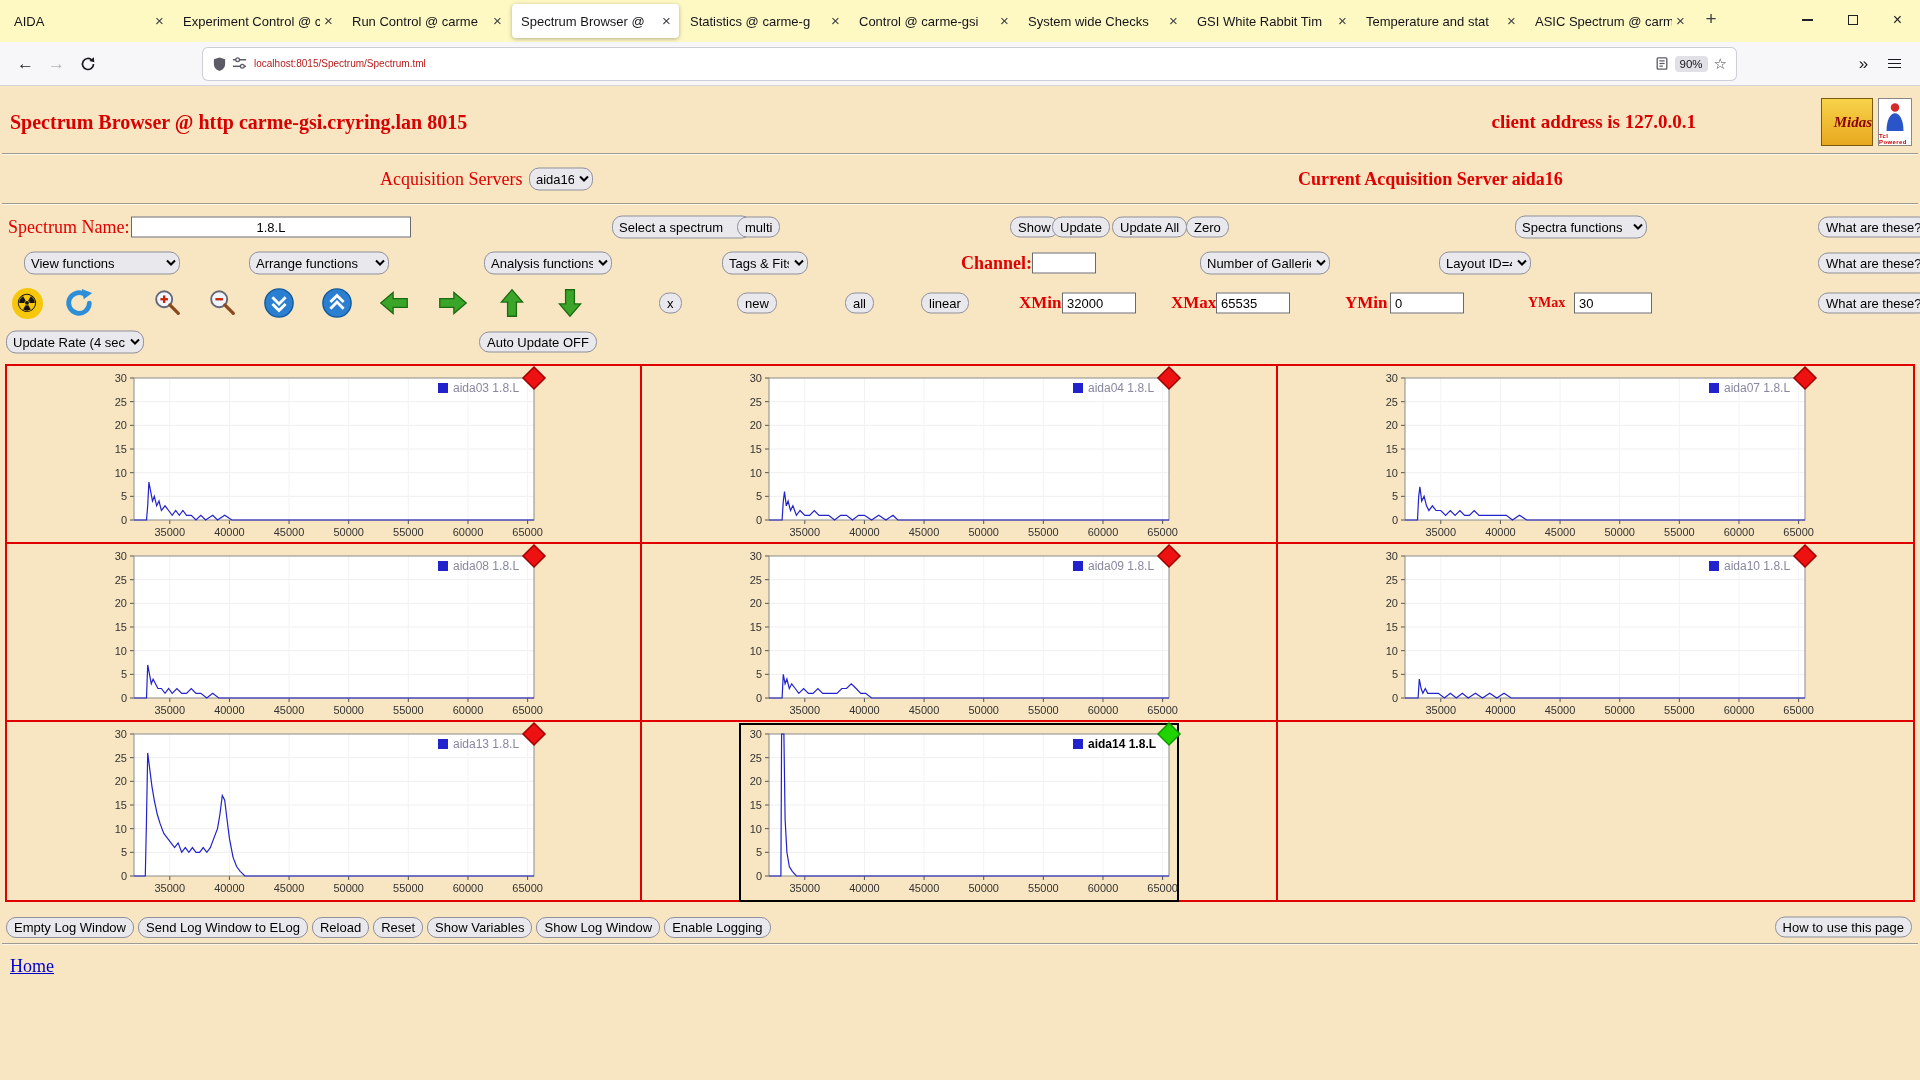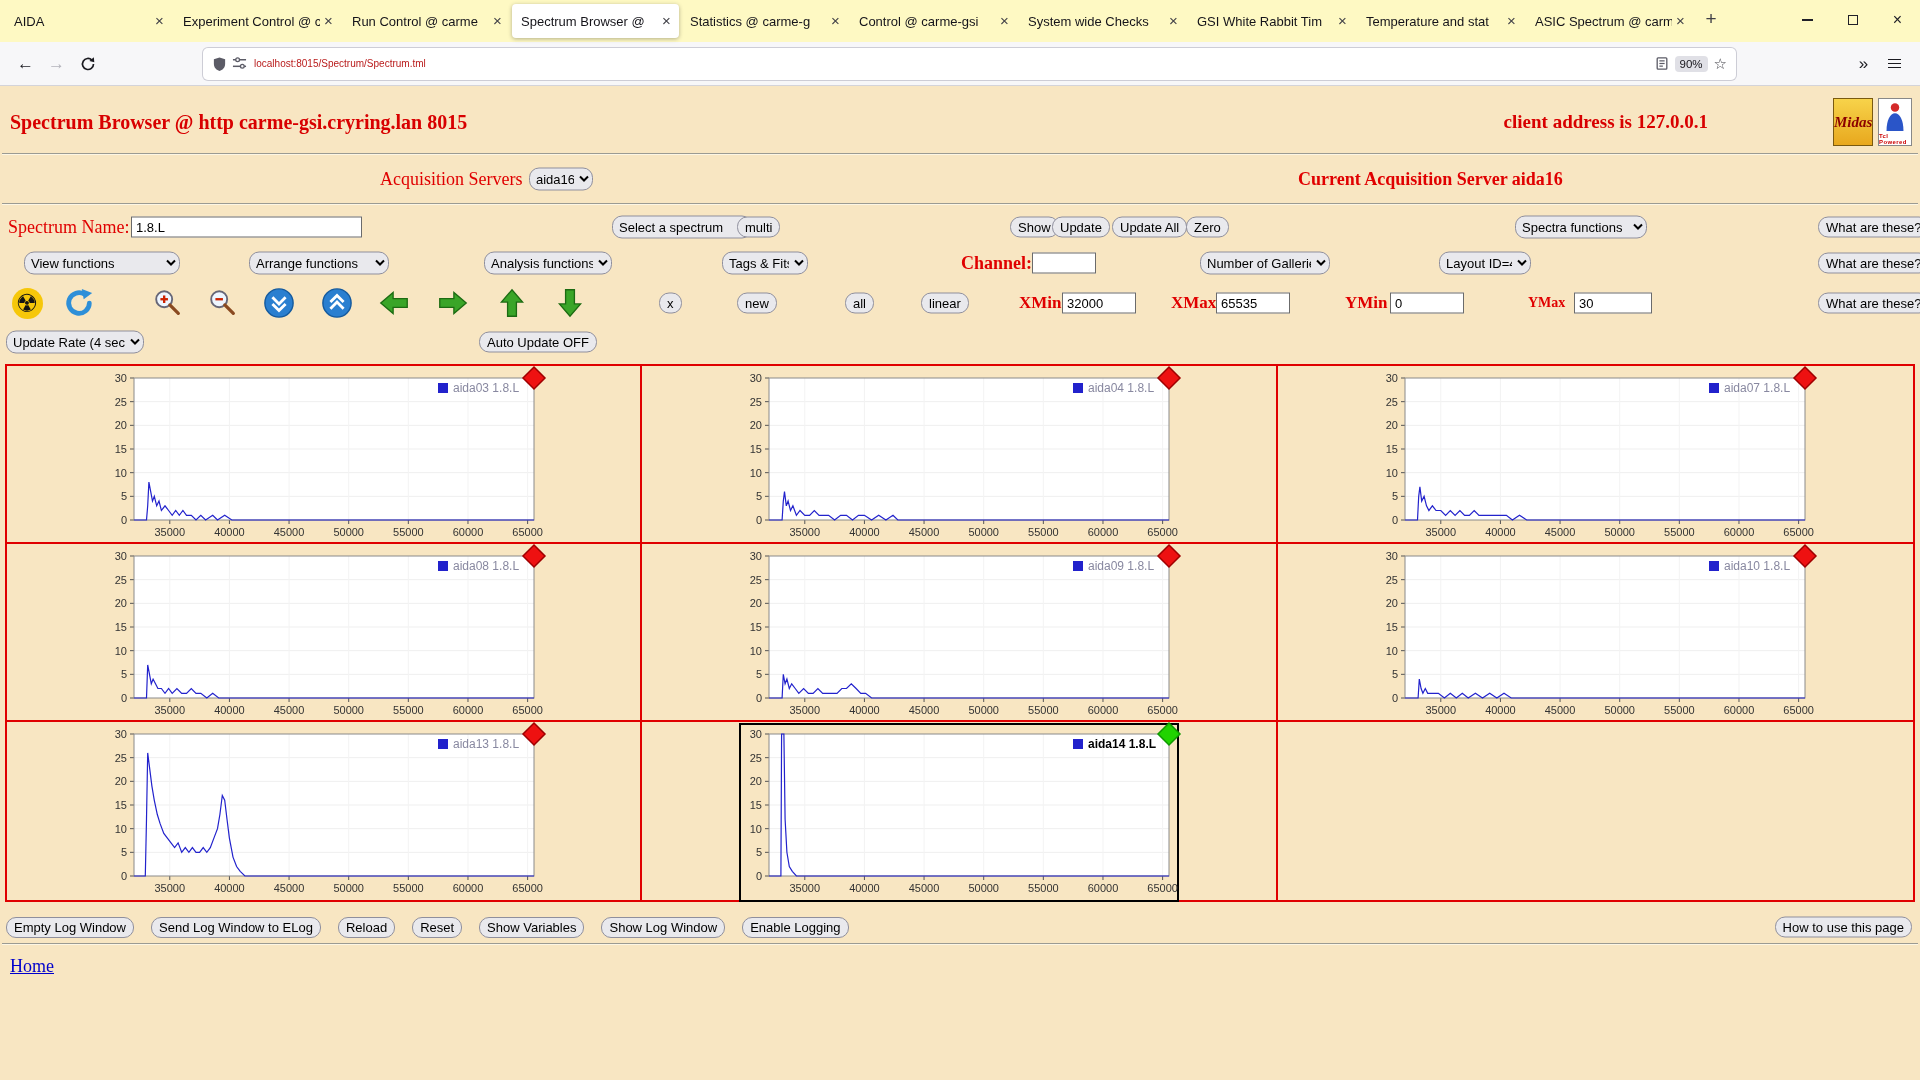--- a/index.html
+++ b/index.html
@@ -35,22 +35,22 @@
   .star{font-size:15px;color:#3f3f46;flex:none}
   .uicon{flex:none;display:flex;align-items:center}
   .uicon+.uicon{margin-left:5px}
 
   
   #page{flex:1;background:#f8e6c2;position:relative;font-family:"Liberation Serif",serif;overflow:hidden}
   .header-row{display:flex;align-items:center;padding:8px 8px 0 10px;height:64px}
   .page-title{font-size:20px;font-weight:bold;color:#d80000;white-space:nowrap}
   .client-address{font-size:19px;font-weight:bold;color:#d80000;margin-left:auto;white-space:nowrap}
   .logos{display:flex;gap:5px;margin-left:125px}
-  .midas-logo{width:40px;height:48px;background:linear-gradient(#f7d34a,#e8a81e);border:1px solid #7a5a10;
-       display:flex;align-items:center;justify-content:flex-start}
+  .midas-logo{width:52px;height:48px;background:linear-gradient(#f7d34a,#e8a81e);border:1px solid #7a5a10;
+       display:flex;align-items:center;justify-content:flex-end}
   .midas-text{font-style:italic;font-weight:bold;font-size:15px;color:#8b0000}
   .tcl-logo{width:34px;height:48px;background:#fff;border:1px solid #888;display:flex;flex-direction:column;align-items:center;padding-top:2px}
   .tcl-text{font-size:6px;color:#c00;font-weight:bold;letter-spacing:.4px;font-family:"Liberation Sans",sans-serif}
 
   hr{border:none;border-top:1px solid #9b9b93;border-bottom:1px solid #fdf6e4;margin:3px 2px;height:0}
 
   .row{position:relative}
   .row>*{position:absolute;top:50%;transform:translateY(-50%)}
   .acq-row{height:42px}
   .ctrl-row1{height:38px}
@@ -75,21 +75,21 @@
        display:flex;justify-content:center;align-items:flex-start;padding-top:3px}
   .chart-cell:nth-child(3n){border-right:none}
   .chart-cell:nth-child(n+7){border-bottom:none}
   .chart{padding:1px 2px 0 2px}
   .chart.hl{box-shadow:0 0 0 2px #000}
   svg text.tick{font-family:"Liberation Sans",sans-serif;font-size:11px;fill:#333}
   svg text.legend{font-family:"Liberation Sans",sans-serif;font-size:12px;fill:#8888a0}
   svg text.legend.lgb{fill:#000;font-weight:bold}
 
   
-  .bottom-row{margin-top:12px;height:26px;position:relative;display:flex;align-items:center;gap:17px;padding-left:6px}
+  .bottom-row{margin-top:12px;height:26px;position:relative;display:flex;align-items:center;gap:4px;padding-left:6px}
   .help-btn{position:absolute;right:8px;top:50%;transform:translateY(-50%)}
   .last-updated{margin-top:8px;text-align:right;padding-right:14px;font-size:19px;font-weight:bold;color:#e00000}
   .home-row{padding:8px 0 0 10px}
   .home-link{color:#0000cc;font-size:18px}
 </style>
 </head>
 <body>
 
 <div class="browser">
 
@@ -217,21 +217,21 @@
       <select style="left:529px;width:64px">
           <option>aida16</option>
         </select>
       <span class="rlabel rbold" style="left:1298px">Current Acquisition Server aida16</span>
     </div>
 
     <hr>
 
     <div class="row ctrl-row1">
       <span class="rlabel" style="left:8px">Spectrum Name:</span>
-      <input type="text" style="left: 131px; width: 231px;" value="1.8.L">
+      <input type="text" style="left: 131px; width: 280px; text-align: center;" value="1.8.L">
       <select style="left:612px;width:140px">
           <option>Select a spectrum</option>
         </select>
       <button style="left:737px">multi</button>
       <button style="left:1010px">Show</button>
       <button style="left:1052px">Update</button>
       <button style="left:1112px">Update All</button>
       <button style="left:1186px">Zero</button>
       <select style="left:1515px;width:132px">
           <option>Spectra functions</option>

